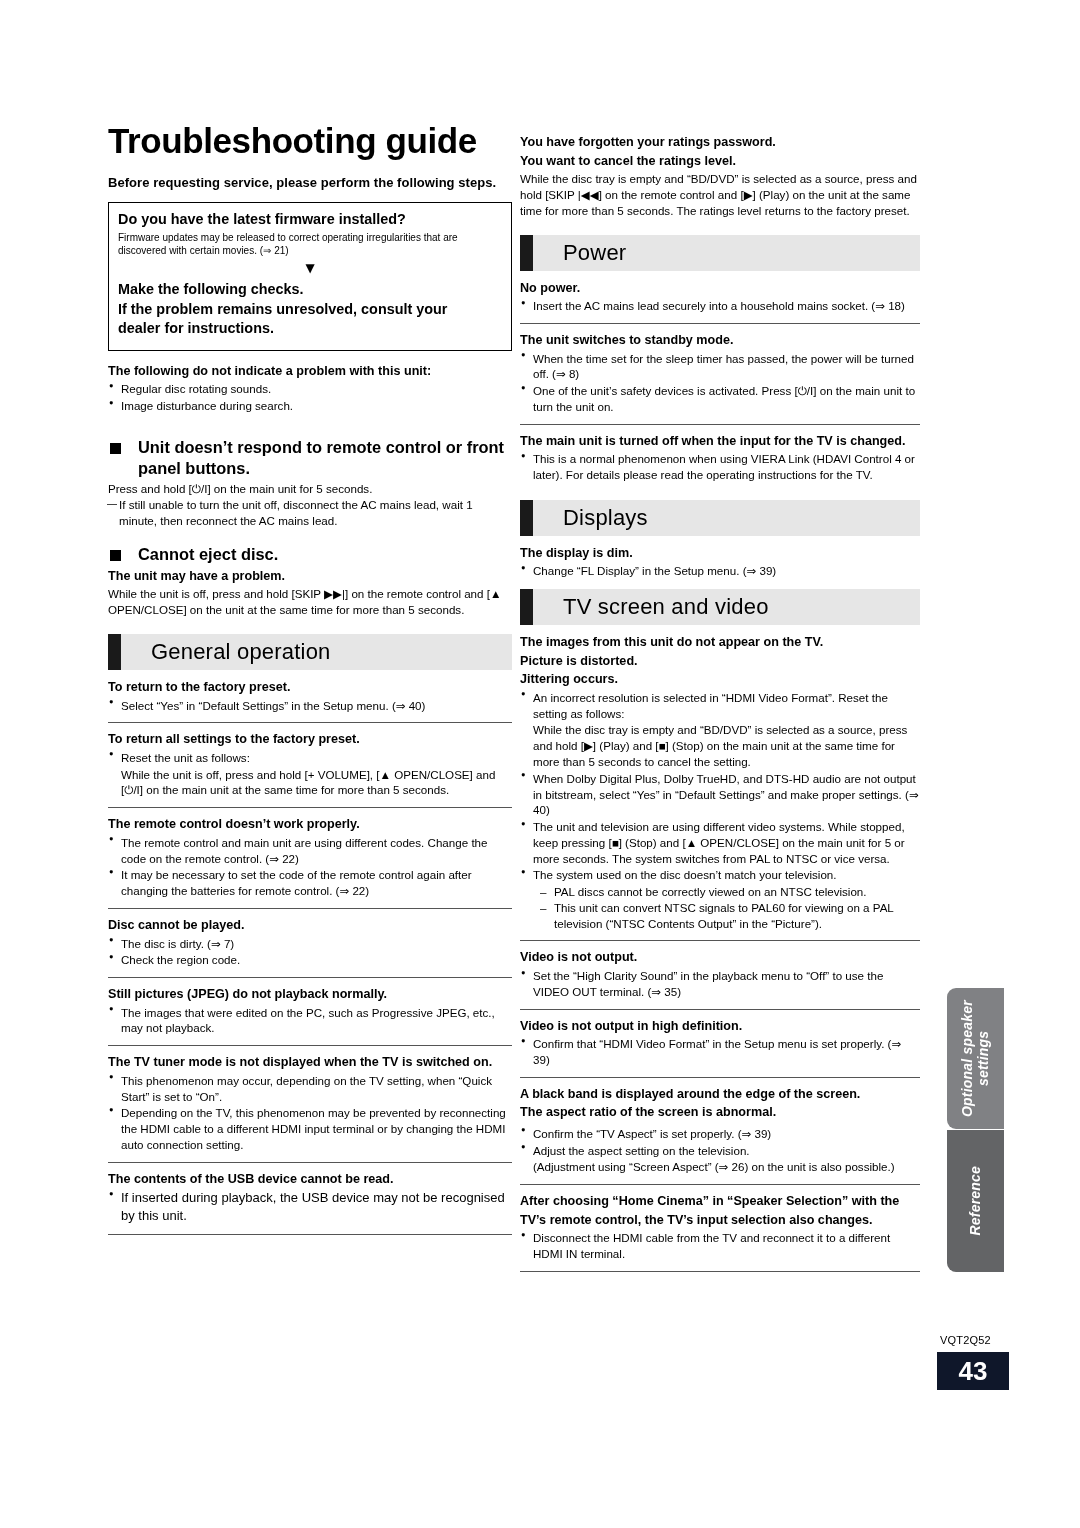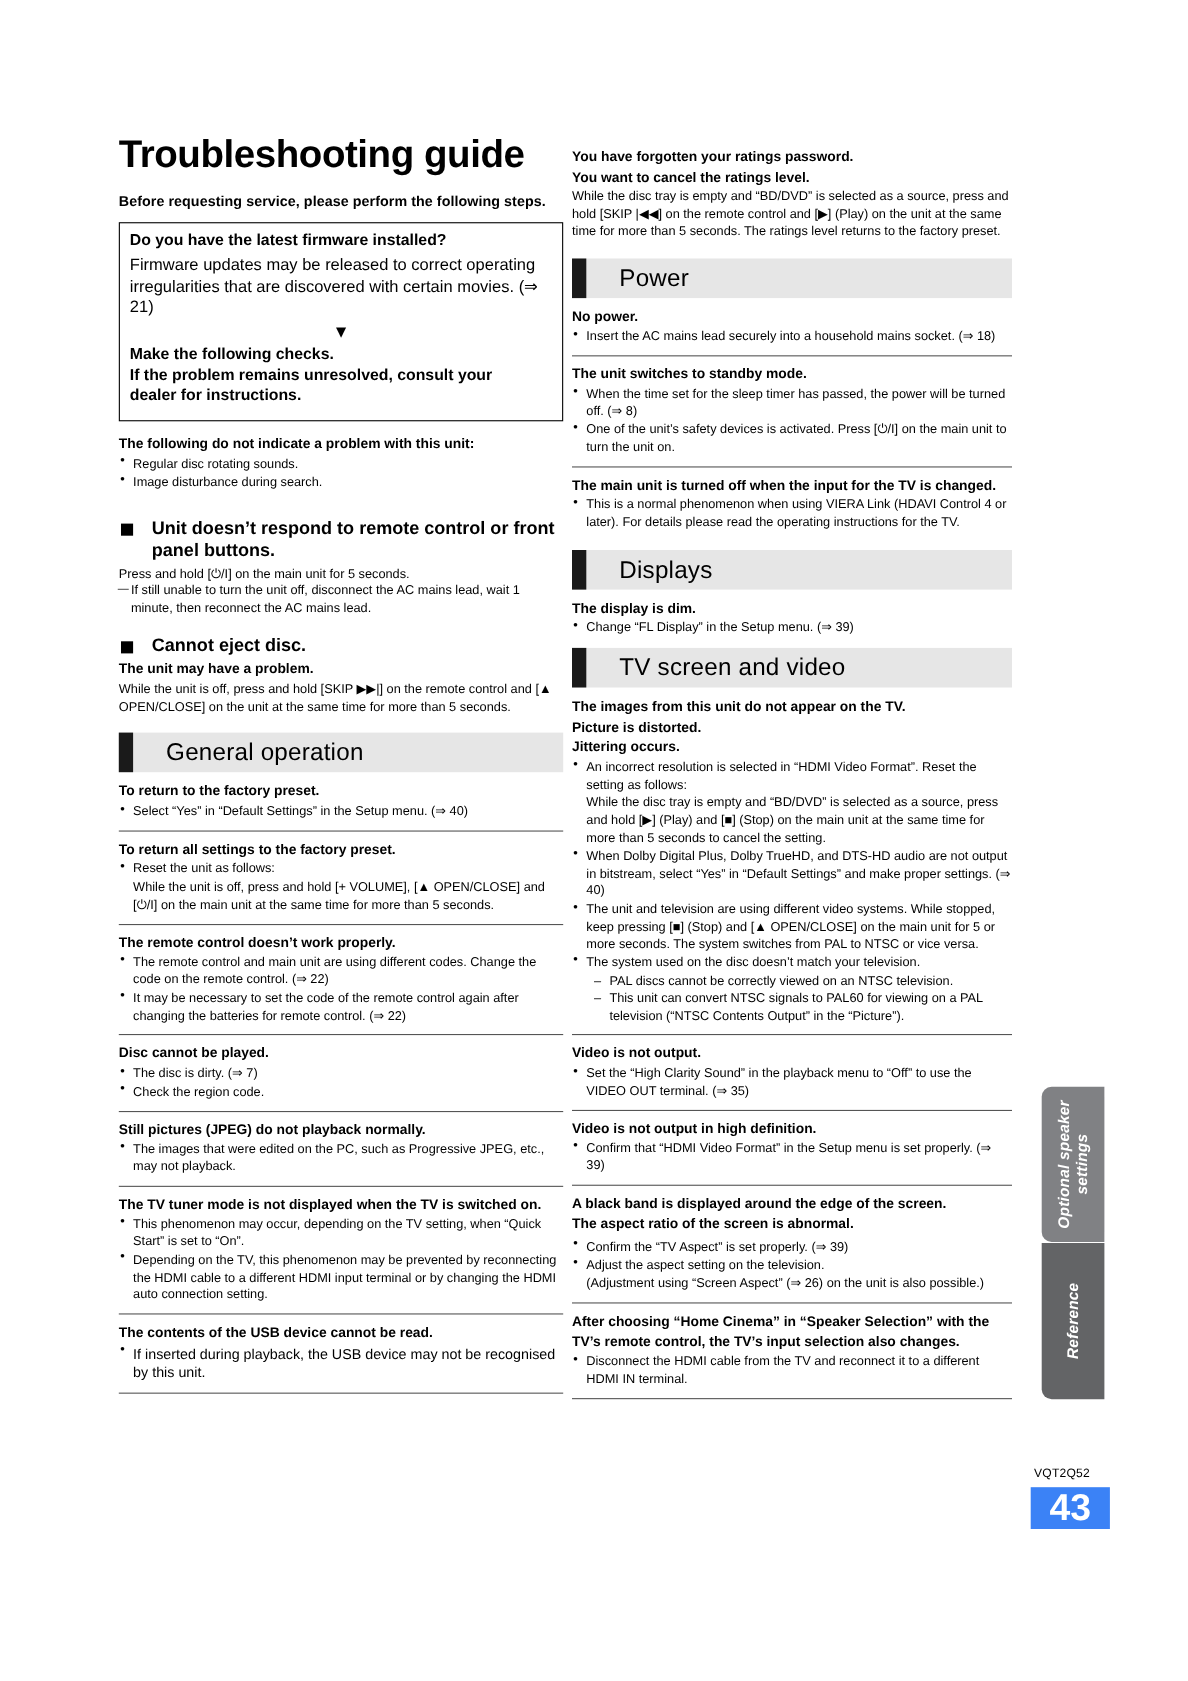--- a/index.html
+++ b/index.html
@@ -59,21 +59,21 @@
     padding: 7px 9px 12px 9px;
     margin: 0 0 12px 0;
   }
   .firmbox .b-title {
     font-size: 14.4px;
     font-weight: bold;
     line-height: 1.3;
     margin: 0 0 3px 0;
   }
   .firmbox .b-body {
-    font-size: 15px;
+    font-size: 10px;
     line-height: 1.3;
     margin: 0;
   }
   .arrow-down {
     text-align: center;
     font-size: 12px;
     line-height: 1;
     margin: 5px 0 6px 0;
   }
   .firmbox .b-title2 {
@@ -248,23 +248,23 @@
     top: 1334px;
     font-size: 11px;
     letter-spacing: 0.2px;
   }
   .pagenum {
     position: absolute;
     left: 937px;
     top: 1352px;
     width: 72px;
     height: 38px;
-    background: #3b82f6;
+    background: #0f172a;
     color: #fff;
-    font-size: 34px;
+    font-size: 26px;
     font-weight: bold;
     display: flex;
     align-items: center;
     justify-content: center;
   }
   .sym { font-family: "DejaVu Sans", sans-serif; }
 </style>
 </head>
 <body>
 

